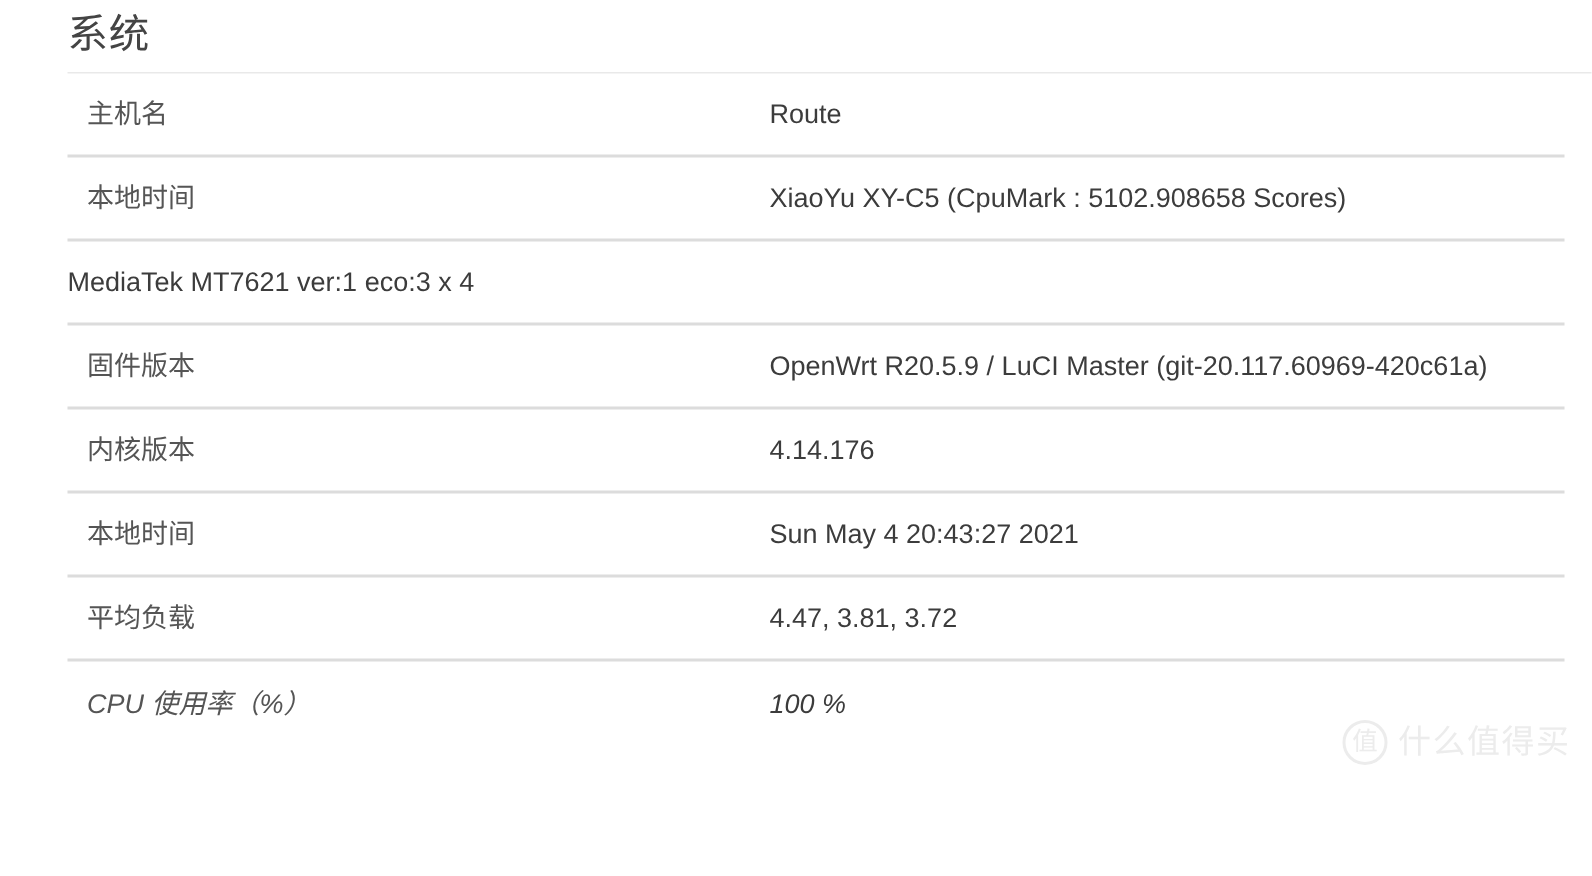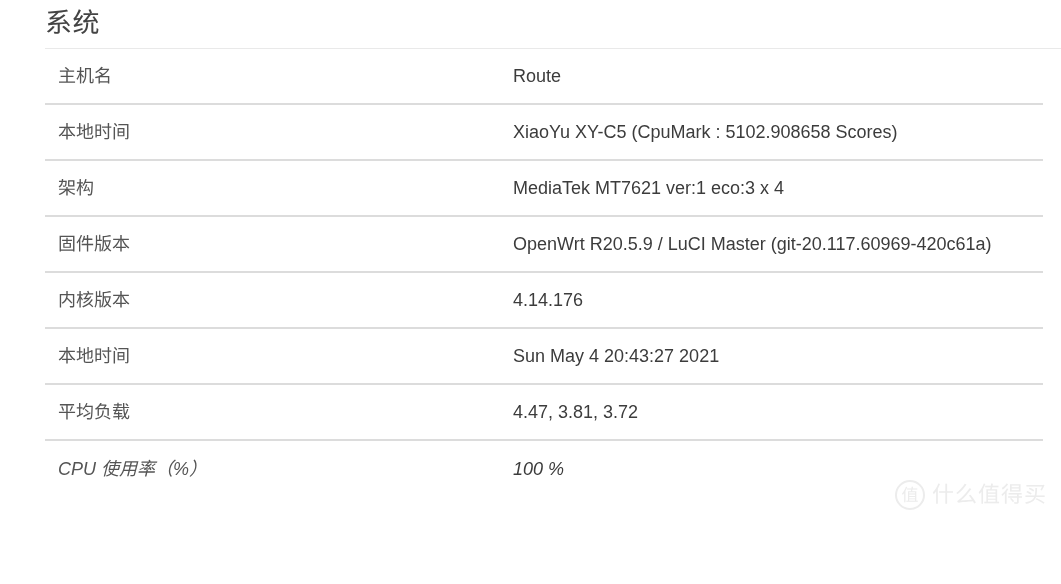--- a/index.html
+++ b/index.html
@@ -132,21 +132,20 @@
   <div class="info-table" id="info-table">
       <div class="info-row">
         <div class="cell-label">主机名</div>
         <div class="cell-value">Route</div>
       </div>
       <div class="info-row">
         <div class="cell-label">本地时间</div>
         <div class="cell-value">XiaoYu XY-C5 (CpuMark : 5102.908658 Scores)</div>
       </div>
       <div class="info-row">
-        <div class="cell-label">架构</div>
         <div class="cell-value">MediaTek MT7621 ver:1 eco:3 x 4</div>
       </div>
       <div class="info-row">
         <div class="cell-label">固件版本</div>
         <div class="cell-value">OpenWrt R20.5.9 / LuCI Master (git-20.117.60969-420c61a)</div>
       </div>
       <div class="info-row">
         <div class="cell-label">内核版本</div>
         <div class="cell-value">4.14.176</div>
       </div>

